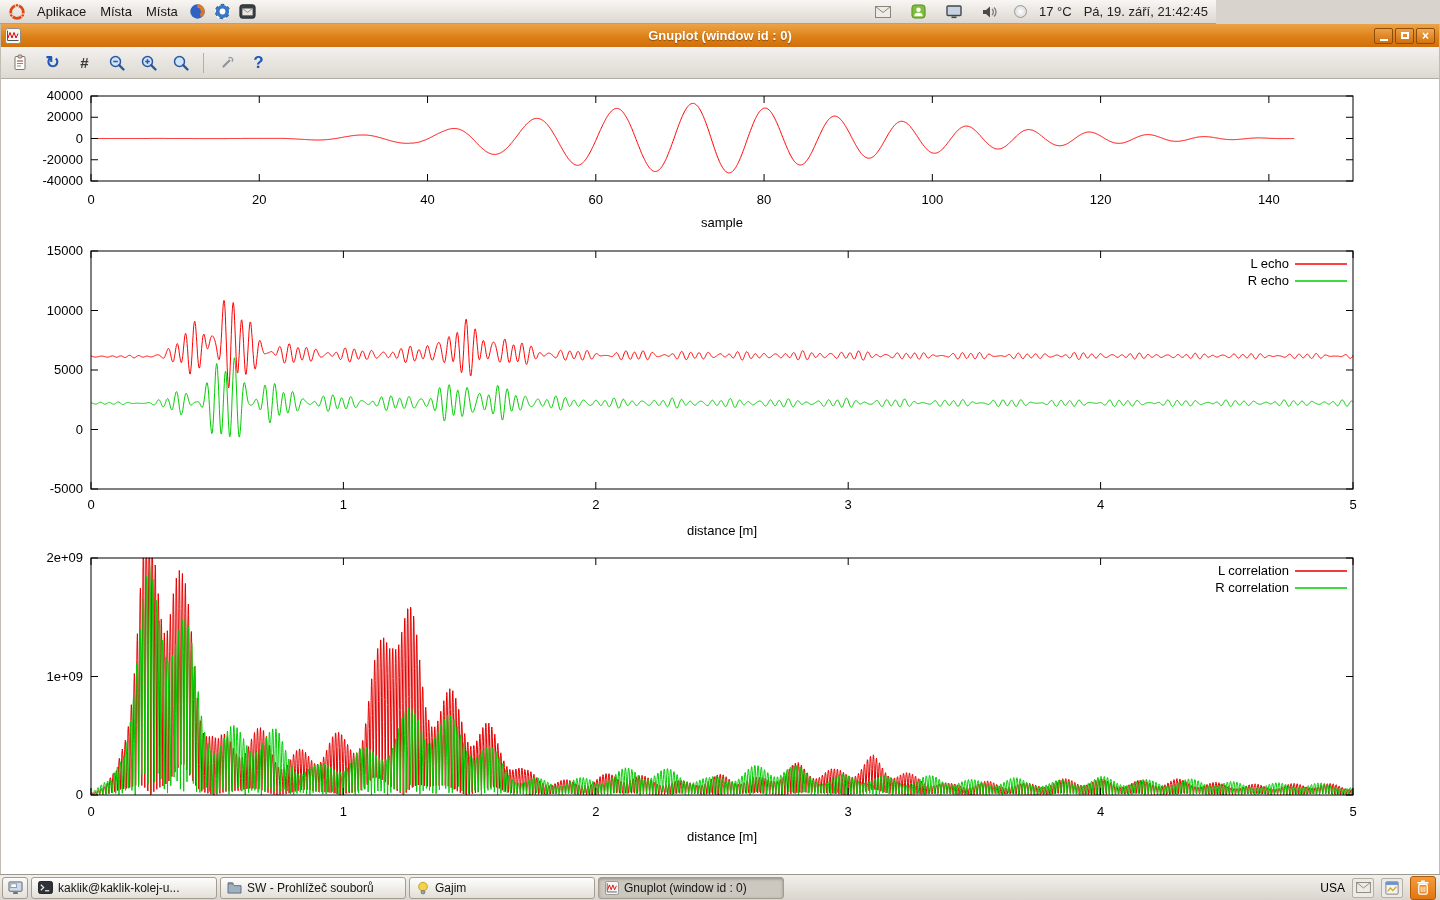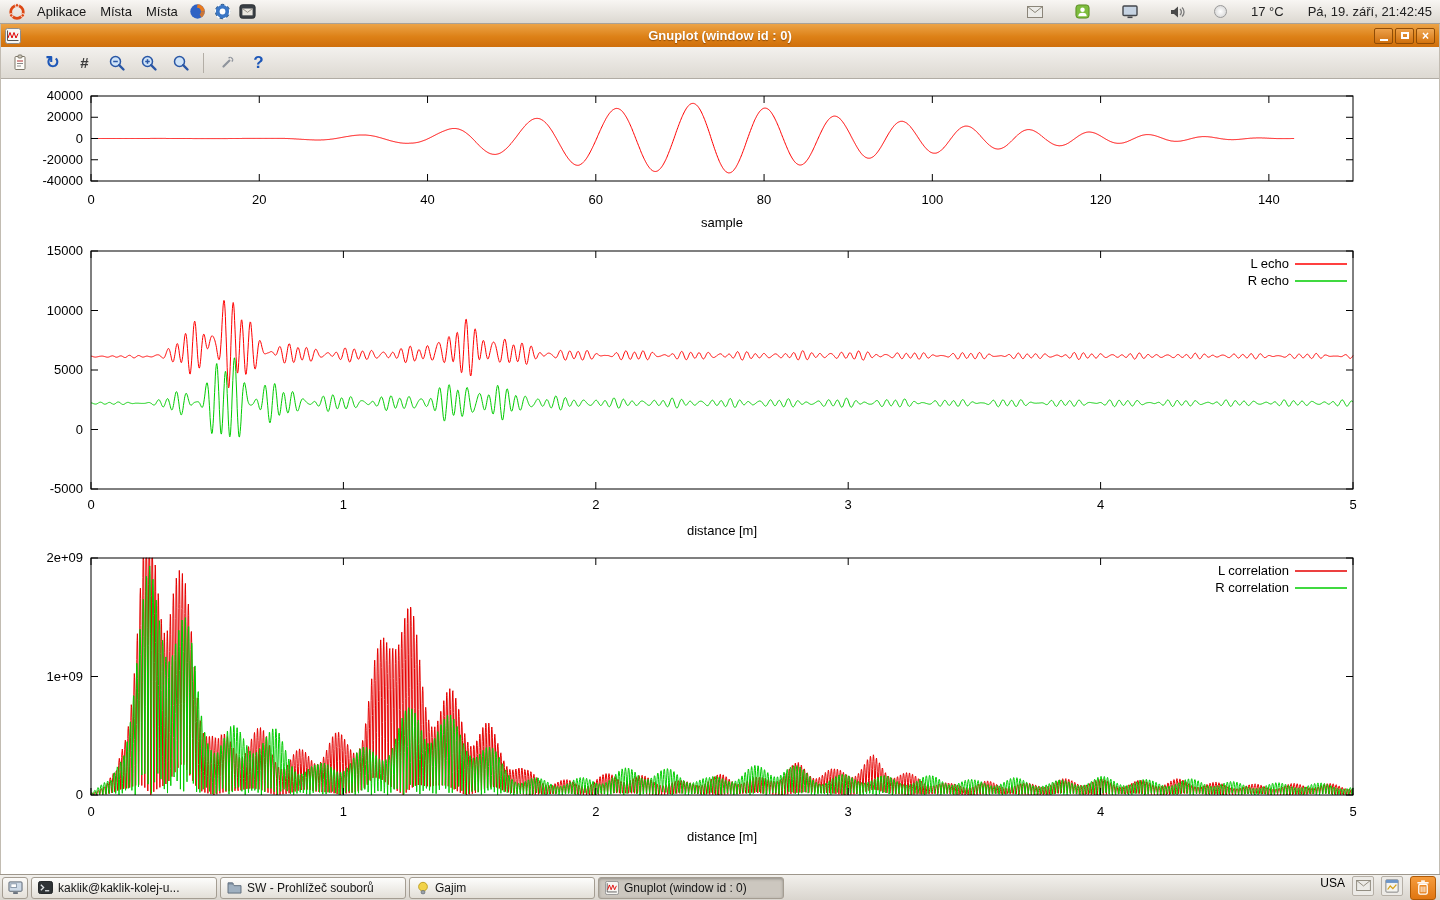--- a/index.html
+++ b/index.html
@@ -4,31 +4,31 @@
 <style>
   * { box-sizing: border-box; }
   html,body { margin:0; padding:0; }
   body {
     width:1440px; height:900px; overflow:hidden;
     font-family:"Liberation Sans", sans-serif;
     background:#d8d4cd;
   }
   
   .topbar {
-    position:absolute; top:0; left:0; width:1440px; height:24px;
+    position:absolute; top:0; left:0; width:1216px; height:24px;
     background:linear-gradient(#f8f6f3,#dcd8d1);
     border-bottom:1px solid #a8a299;
     display:flex; align-items:center; padding:0 4px; font-size:13px; z-index:30;
   }
   .panel-item {
     display:flex; align-items:center; gap:5px; height:22px;
     padding:0 7px; background:none; border:none; font:inherit; color:#161616; cursor:default;
   }
   .panel-icon-btn { padding:0 4px; }
-  .tray { margin-left:auto; display:flex; align-items:center; gap:24px; padding-right:4px; }
+  .tray { margin-left:auto; display:flex; align-items:center; gap:12px; padding-right:4px; }
   .tray .txt { color:#222; }
   .weather-dot { width:13px; height:13px; border-radius:50%; background:radial-gradient(#ffffff,#cfcfcf); border:1px solid #9a9a9a; display:inline-block; }
   
   .window {
     position:absolute; top:24px; left:0; width:1440px; height:850px;
     display:flex; flex-direction:column;
     border-left:1px solid #c2bcb2; border-right:1px solid #c2bcb2;
     background:#fff;
   }
   .titlebar {
@@ -84,21 +84,21 @@
     width:26px; height:22px; border:1px solid #a49d92; border-radius:3px;
     background:linear-gradient(#fbfaf8,#e4e0d9); display:flex; align-items:center; justify-content:center; padding:0;
   }
   .task-btn {
     width:186px; height:22px; border:1px solid #a49d92; border-radius:3px;
     background:linear-gradient(#fdfdfc,#e3dfd8);
     display:flex; align-items:center; gap:5px; padding:0 6px; font:inherit; color:#161616;
   }
   .task-btn .label { overflow:hidden; white-space:nowrap; text-overflow:ellipsis; }
   .task-btn.active { background:#ccc7bf; box-shadow:inset 0 1px 3px rgba(0,0,0,.3); }
-  .task-tray { margin-left:auto; display:flex; gap:7px; padding-right:2px; }
+  .task-tray { margin-left:auto; display:flex; align-items:center; gap:7px; padding-right:2px; }
   .tray-frame {
     width:22px; height:20px; border:1px solid #b5afa6; border-radius:2px;
     background:#eceae6; display:flex; align-items:center; justify-content:center; padding:0;
   }
   .trash-btn {
     width:26px; height:24px; border:1px solid #b05a06; border-radius:3px;
     background:linear-gradient(#f59b3c,#e07612); display:flex; align-items:center; justify-content:center; padding:0;
   }
 </style>
 </head>

